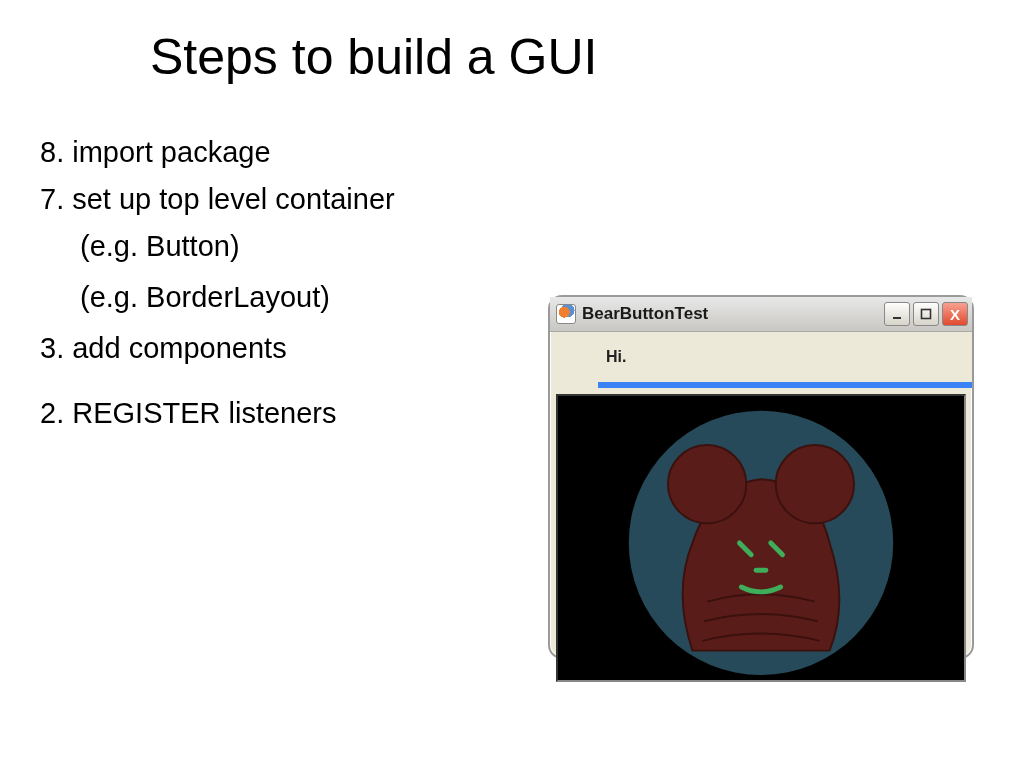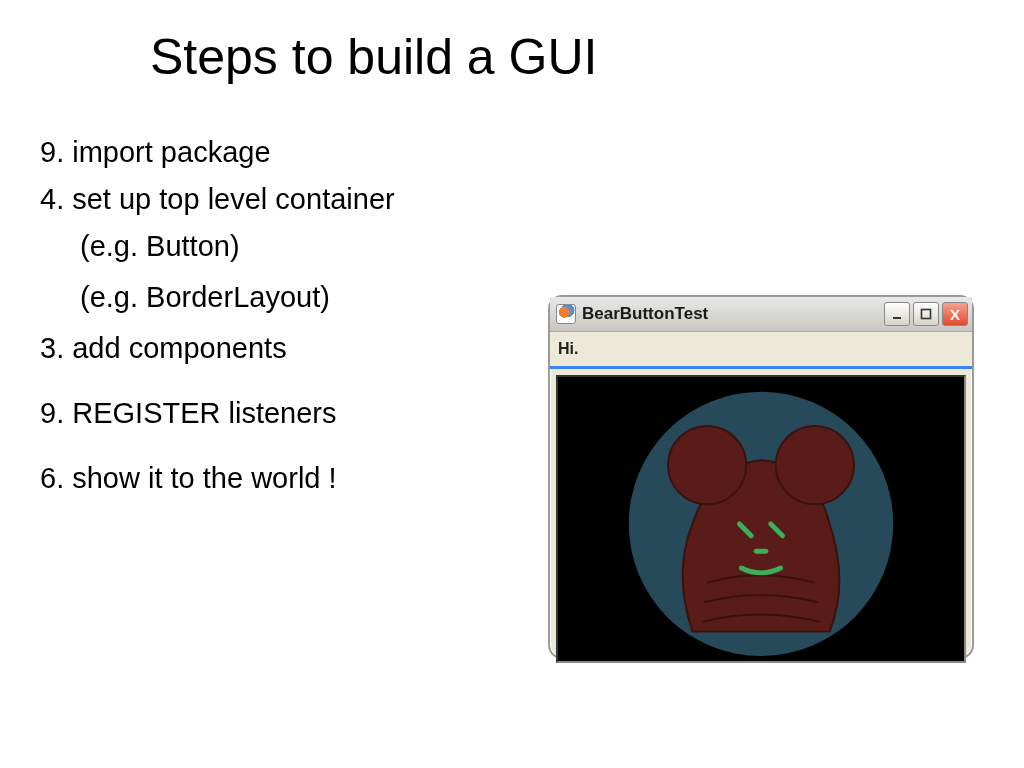--- a/index.html
+++ b/index.html
@@ -87,27 +87,28 @@
   }
   .win-btn.close {
     background: linear-gradient(#f7a191,#e14a2e);
     color: #fff;
     font-weight: bold;
     font-size: 15px;
   }
   .win-btn svg { width: 12px; height: 12px; }
 
   .win-label {
-    padding: 8px 8px;
+    padding: 16px 8px;
     font-family: Tahoma, Arial, sans-serif;
     font-weight: bold;
     font-size: 16px;
     color: #222;
     background: #ece9d8;
-    border-bottom: 3px solid #3b82f6;
+    border-bottom: 6px solid #3b82f6;
+    margin-left: 48px;
   }
   .win-content {
     margin: 6px;
     height: calc(100% - 34px - 28px - 12px - 2px);
     border: 2px inset #888;
     background: #000;
     display: flex;
     align-items: center;
     justify-content: center;
     overflow: hidden;
@@ -115,33 +116,32 @@
   .bear-svg { width: 100%; height: 100%; }
 </style>
 </head>
 <body>
 
 <div class="slide">
 
   <div class="title">Steps to build a GUI</div>
 
   <div class="list">
-    <div class="item">9. import package</div>
+    <div class="item">8. import package</div>
 
-    <div class="item">4. set up top level container</div>
+    <div class="item">7. set up top level container</div>
     <div class="sub">(e.g. Button)</div>
 
     <div class="sub">(e.g. BorderLayout)</div>
 
     <div class="item">3. add components</div>
 
     <div class="gap"></div>
-    <div class="item">9. REGISTER listeners</div>
+    <div class="item">2. REGISTER listeners</div>
     <div class="gap"></div>
-    <div class="item">6. show it to the world !</div>
   </div>
 
   <div class="win">
     <div class="titlebar">
       <span class="app-ico"></span>
       <span class="win-title">BearButtonTest</span>
       <div class="win-btns">
         <div class="win-btn">
           <svg viewBox="0 0 12 12">
               <rect x="2" y="9" width="8" height="2" fill="#333"></rect>

